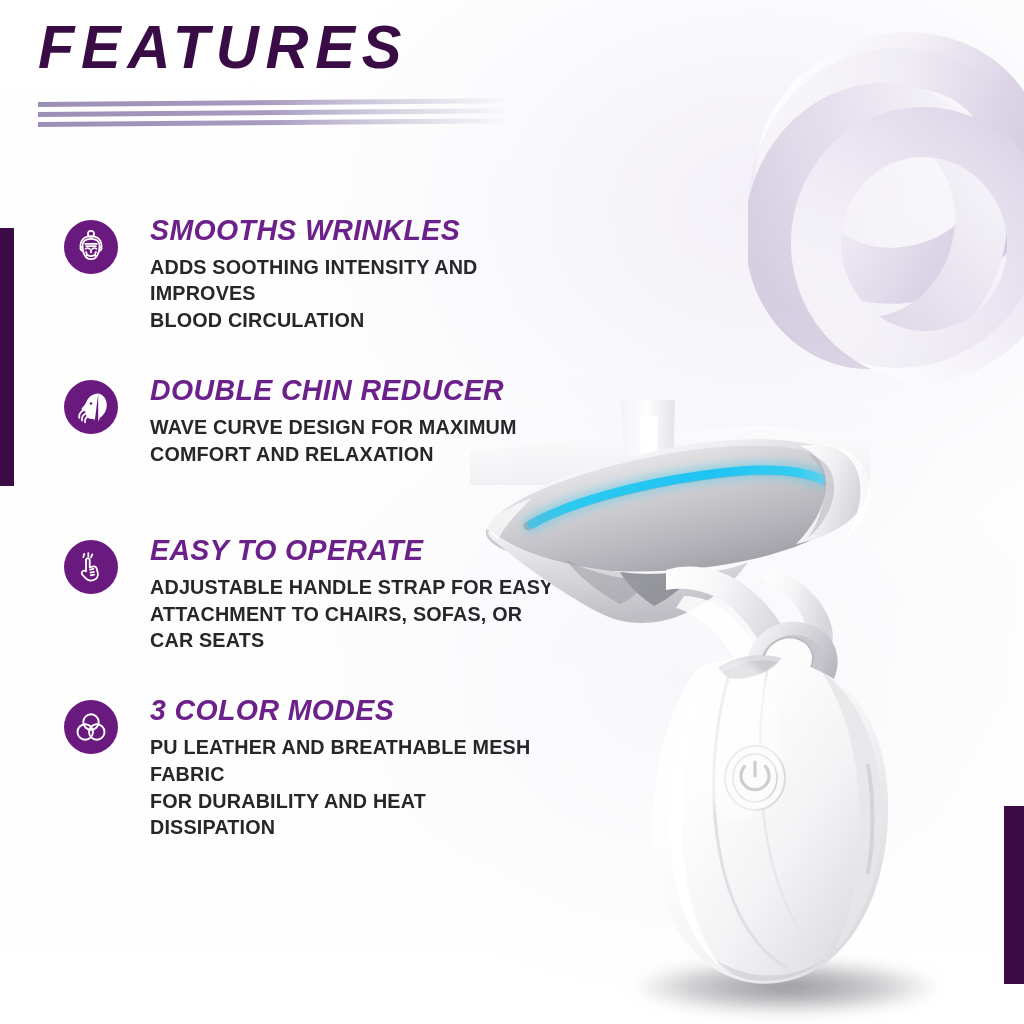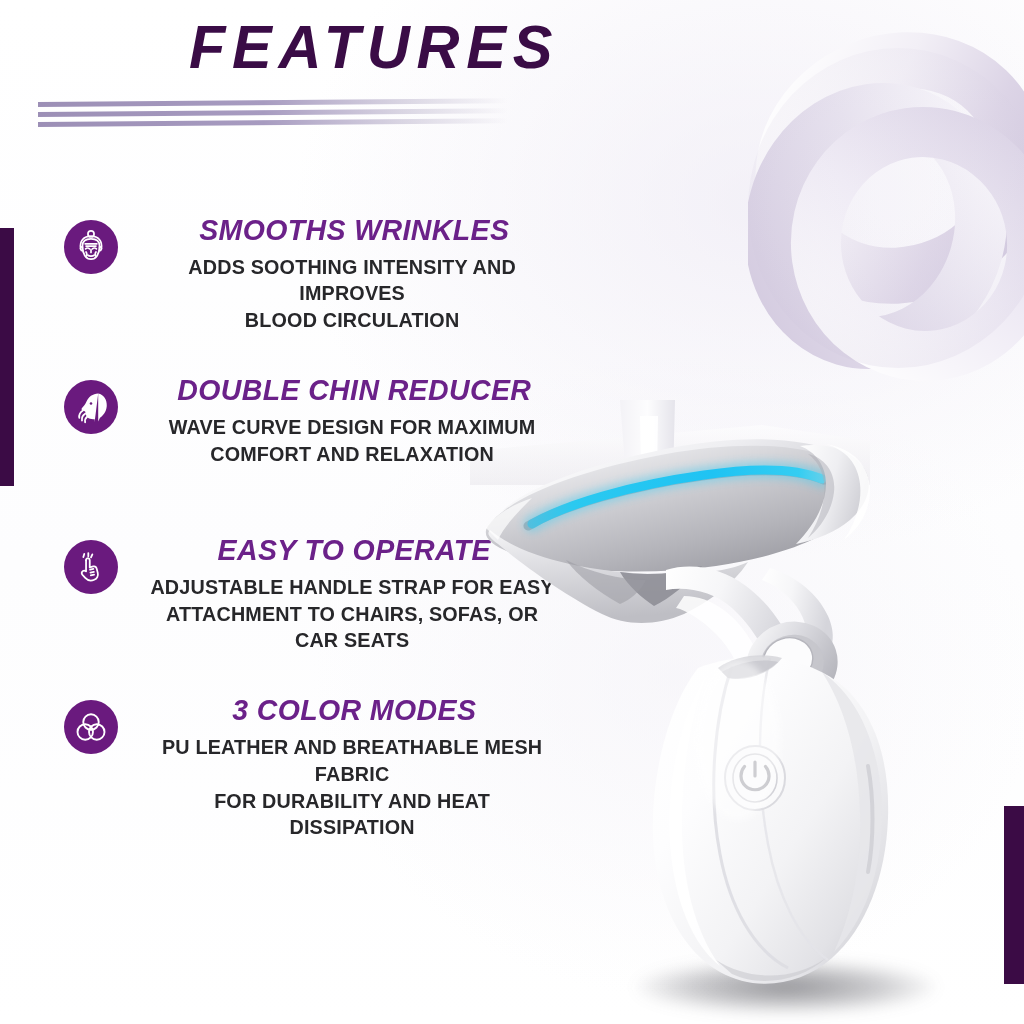--- a/index.html
+++ b/index.html
@@ -11,21 +11,20 @@
   body {
     font-family: "Liberation Sans", sans-serif;
   }
 
   #canvas {
     position: relative;
     width: 1024px;
     height: 1024px;
     overflow: hidden;
     background: #ffffff;
-    text-align: center;
   }
 
   
   .bg-wash {
     position: absolute;
     inset: 0;
     background:
       radial-gradient(680px 520px at 74% 20%, rgba(236,232,243,0.62) 0%, rgba(255,255,255,0) 68%),
       radial-gradient(520px 460px at 66% 66%, rgba(243,241,247,0.55) 0%, rgba(255,255,255,0) 70%),
       linear-gradient(180deg, #ffffff 0%, #fdfdfe 55%, #ffffff 100%);

